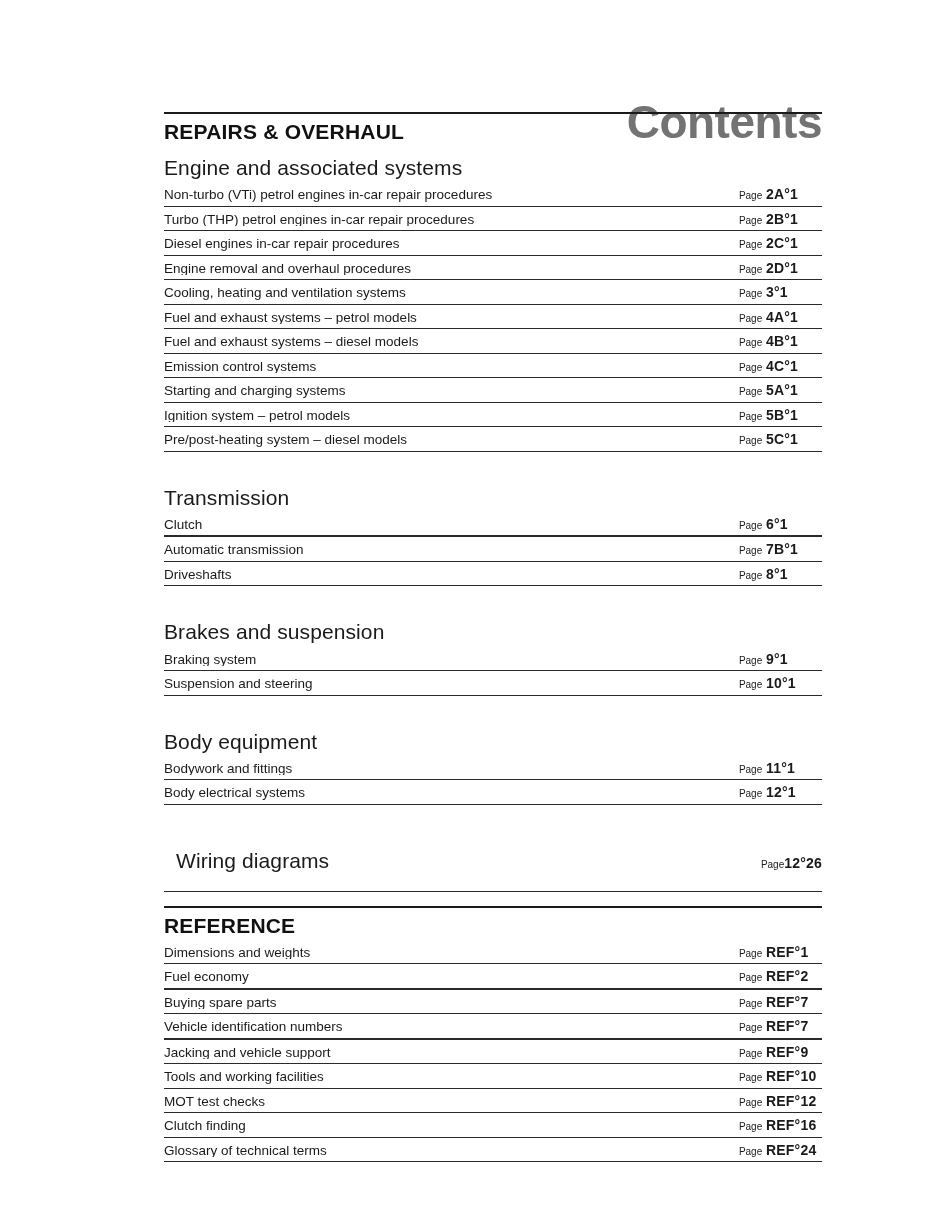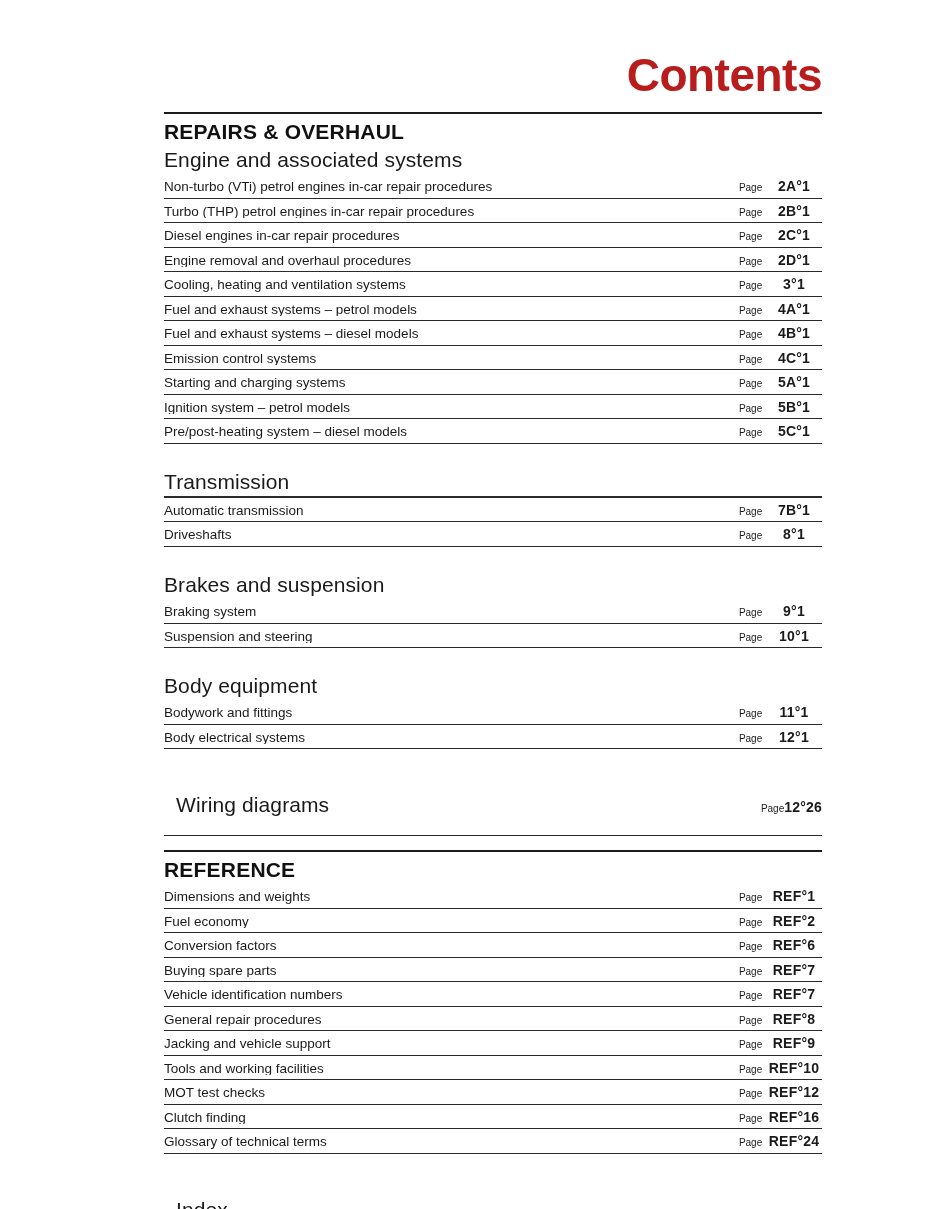--- a/index.html
+++ b/index.html
@@ -30,22 +30,23 @@
     left: 164px;
     right: 113px;
     top: 52px;
     text-align: right;
   }
   .doc-title {
     font-size: 46px;
     font-weight: bold;
     letter-spacing: -0.5px;
     line-height: 1;
-    color: #b91c1c;
+    color: #737373;
     display: inline-block;
+    margin-top: 47px;
   }
 
   
   .content {
     position: absolute;
     left: 164px;
     top: 112px;
     width: 658px;
   }
 
@@ -68,21 +69,21 @@
     letter-spacing: 0.2px;
     line-height: 1.15;
     margin: 6px 0 2px 0;
     color: #111;
   }
   .sect-minor {
     font-size: 21px;
     font-weight: normal;
     letter-spacing: 0.1px;
     line-height: 1.15;
-    margin: 4px 0 2px 0;
+    margin: 12px 0 2px 0;
     color: #1a1a1a;
   }
 
   .group-gap { height: 22px; }
   .group-gap-sm { height: 14px; }
   .group-gap-lg { height: 30px; }
 
   
   .entry {
     display: flex;
@@ -105,21 +106,21 @@
   }
   .page-word {
     font-size: 10px;
     font-weight: normal;
   }
   .page-ref {
     font-size: 14px;
     font-weight: bold;
     display: inline-block;
     min-width: 56px;
-    text-align: center;
+    text-align: left;
     letter-spacing: 0.2px;
   }
 
   
   .head-entry {
     display: flex;
     align-items: baseline;
     justify-content: space-between;
     padding: 2px 0 6px 0;
   }
@@ -190,20 +191,24 @@
         <span class="entry-page"><span class="page-word">Page</span> <span class="page-ref">5B°1</span></span>
       </div>
       <div class="rule-thin"></div>
       <div class="entry">
         <span class="entry-title">Pre/post-heating system – diesel models</span>
         <span class="entry-page"><span class="page-word">Page</span> <span class="page-ref">5C°1</span></span>
       </div>
       <div class="rule-thin"></div>
       <div class="group-gap"></div>
       <div class="sect-minor">Transmission</div>
+      <div class="entry">
+        <span class="entry-title">Clutch</span>
+        <span class="entry-page"><span class="page-word">Page</span> <span class="page-ref">6°1</span></span>
+      </div>
       <div class="rule-thin"></div>
       <div class="rule-thin"></div>
       <div class="entry">
         <span class="entry-title">Automatic transmission</span>
         <span class="entry-page"><span class="page-word">Page</span> <span class="page-ref">7B°1</span></span>
       </div>
       <div class="rule-thin"></div>
       <div class="entry">
         <span class="entry-title">Driveshafts</span>
         <span class="entry-page"><span class="page-word">Page</span> <span class="page-ref">8°1</span></span>
@@ -245,39 +250,31 @@
       <div class="entry">
         <span class="entry-title">Dimensions and weights</span>
         <span class="entry-page"><span class="page-word">Page</span> <span class="page-ref">REF°1</span></span>
       </div>
       <div class="rule-thin"></div>
       <div class="entry">
         <span class="entry-title">Fuel economy</span>
         <span class="entry-page"><span class="page-word">Page</span> <span class="page-ref">REF°2</span></span>
       </div>
       <div class="rule-thin"></div>
-      <div class="entry">
-        <span class="entry-title">Conversion factors</span>
-        <span class="entry-page"><span class="page-word">Page</span> <span class="page-ref">REF°6</span></span>
-      </div>
       <div class="rule-thin"></div>
       <div class="entry">
         <span class="entry-title">Buying spare parts</span>
         <span class="entry-page"><span class="page-word">Page</span> <span class="page-ref">REF°7</span></span>
       </div>
       <div class="rule-thin"></div>
       <div class="entry">
         <span class="entry-title">Vehicle identification numbers</span>
         <span class="entry-page"><span class="page-word">Page</span> <span class="page-ref">REF°7</span></span>
       </div>
       <div class="rule-thin"></div>
-      <div class="entry">
-        <span class="entry-title">General repair procedures</span>
-        <span class="entry-page"><span class="page-word">Page</span> <span class="page-ref">REF°8</span></span>
-      </div>
       <div class="rule-thin"></div>
       <div class="entry">
         <span class="entry-title">Jacking and vehicle support</span>
         <span class="entry-page"><span class="page-word">Page</span> <span class="page-ref">REF°9</span></span>
       </div>
       <div class="rule-thin"></div>
       <div class="entry">
         <span class="entry-title">Tools and working facilities</span>
         <span class="entry-page"><span class="page-word">Page</span> <span class="page-ref">REF°10</span></span>
       </div>

